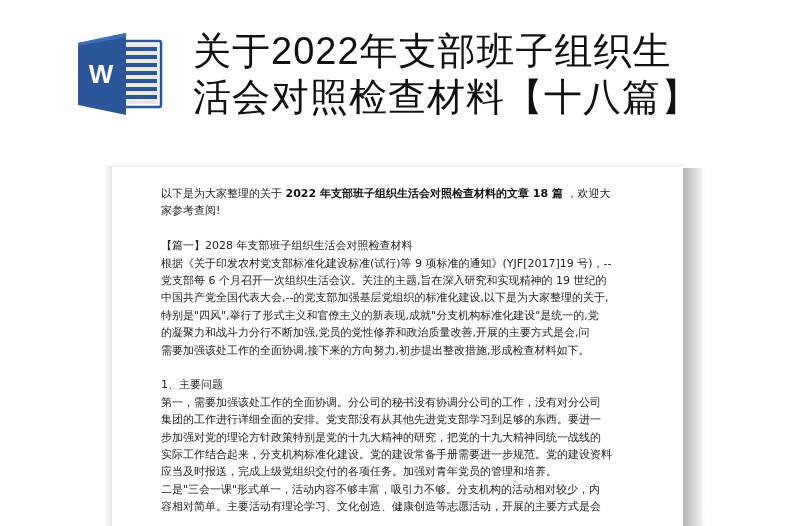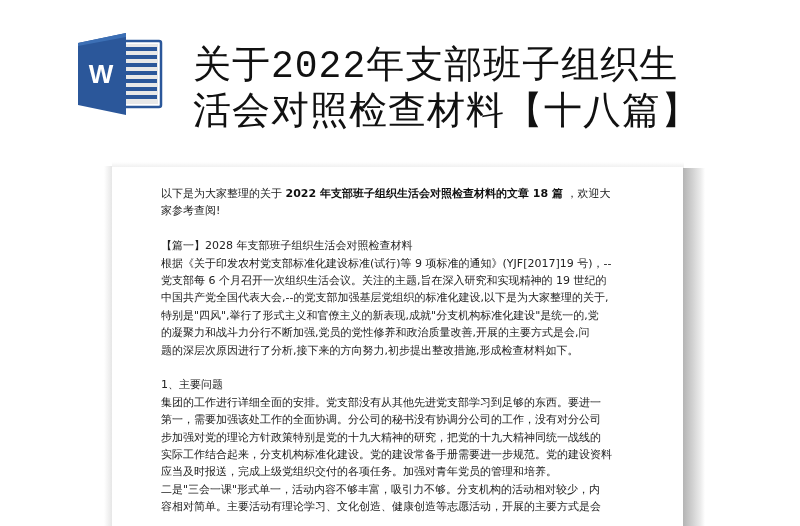--- a/index.html
+++ b/index.html
@@ -25,26 +25,26 @@
     .word-icon {
       position: absolute;
       left: 76px;
       top: 33px;
       width: 88px;
       height: 82px;
     }
     .title {
       position: absolute;
       left: 193px;
-      top: 44px;
+      top: 28px;
       font-size: 38px;
       line-height: 46px;
       color: #111111;
       letter-spacing: 1px;
-      font-family: Liberation Mono, monospace;
+      font-family: Liberation Sans, sans-serif;
       white-space: nowrap;
     }
     .title .line {
       display: block;
     }
     .page-shadow {
       position: absolute;
       left: 683px;
       top: 168px;
       width: 22px;
@@ -140,27 +140,27 @@
       <span class="line">家参考查阅!</span>
     </p>
     <div class="gap"></div>
     <p>【篇一】2028 年支部班子组织生活会对照检查材料</p>
     <p>
       <span class="line">根据《关于印发农村党支部标准化建设标准(试行)等 9 项标准的通知》(YJF[2017]19 号)，--</span>
       <span class="line">党支部每 6 个月召开一次组织生活会议。关注的主题,旨在深入研究和实现精神的 19 世纪的</span>
       <span class="line">中国共产党全国代表大会,--的党支部加强基层党组织的标准化建设,以下是为大家整理的关于,</span>
       <span class="line">特别是"四风",举行了形式主义和官僚主义的新表现,成就"分支机构标准化建设"是统一的,党</span>
       <span class="line">的凝聚力和战斗力分行不断加强,党员的党性修养和政治质量改善,开展的主要方式是会,问</span>
-      <span class="line">题的深层次原因进行了分析,接下来的方向努力,初步提出整改措施,形成检查材料如下。</span>
+      <span class="line">需要加强该处工作的全面协调,接下来的方向努力,初步提出整改措施,形成检查材料如下。</span>
     </p>
     <div class="gap"></div>
     <p>1、主要问题</p>
     <p>
+      <span class="line">第一，需要加强该处工作的全面协调。分公司的秘书没有协调分公司的工作，没有对分公司</span>
       <span class="line">集团的工作进行详细全面的安排。党支部没有从其他先进党支部学习到足够的东西。要进一</span>
-      <span class="line">第一，需要加强该处工作的全面协调。分公司的秘书没有协调分公司的工作，没有对分公司</span>
       <span class="line">步加强对党的理论方针政策特别是党的十九大精神的研究，把党的十九大精神同统一战线的</span>
       <span class="line">实际工作结合起来，分支机构标准化建设。党的建设常备手册需要进一步规范。党的建设资料</span>
       <span class="line">应当及时报送，完成上级党组织交付的各项任务。加强对青年党员的管理和培养。</span>
       <span class="line">二是"三会一课"形式单一，活动内容不够丰富，吸引力不够。分支机构的活动相对较少，内</span>
       <span class="line">容相对简单。主要活动有理论学习、文化创造、健康创造等志愿活动，开展的主要方式是会</span>
     </p>
   </div>
 </div>
 
 </body></html>

